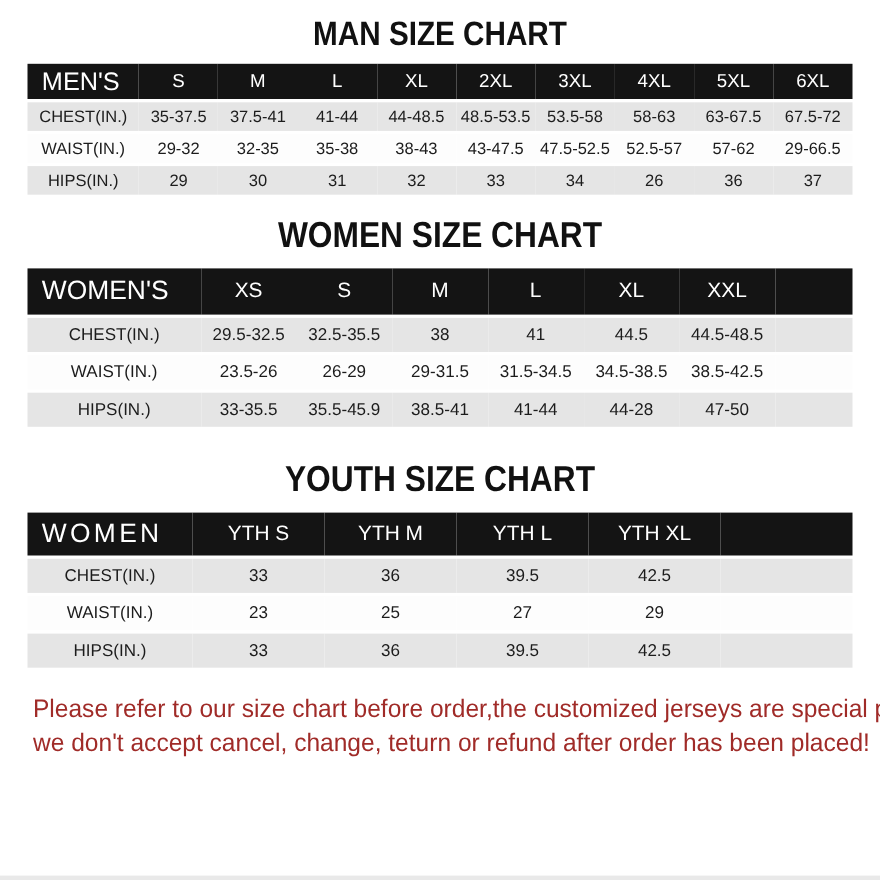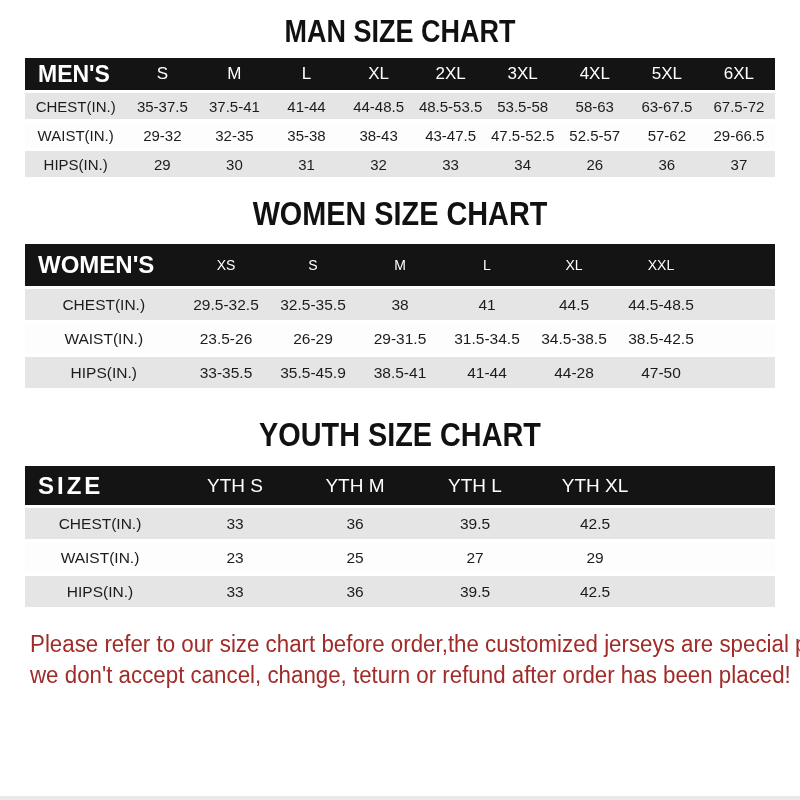--- a/index.html
+++ b/index.html
@@ -68,21 +68,21 @@
     background: #141414;
     color: #ffffff;
     font-weight: 400;
     text-align: center;
     overflow: hidden;
     white-space: nowrap;
   }
   table.size-table thead th.corner-label {
     text-align: left;
     padding-left: 13px;
-    font-weight: 700;
+    font-weight: 400;
   }
   table.size-table tbody th,
   table.size-table tbody td {
     font-weight: 400;
     color: #1c1c1c;
     text-align: center;
     white-space: nowrap;
     overflow: hidden;
   }
   table.size-table tbody tr:nth-child(odd) th,
@@ -91,21 +91,21 @@
   }
   table.size-table tbody tr:nth-child(even) th,
   table.size-table tbody tr:nth-child(even) td {
     background: #FDFDFD;
   }
   
   table.table-men thead th { height: 30px; font-size: 17px; }
   table.table-men thead th.corner-label { font-size: 23px; }
   table.table-men tbody th, table.table-men tbody td { height: 24px; font-size: 15px; }
   
-  table.table-women thead th { height: 40px; font-size: 14px; }
+  table.table-women thead th { height: 40px; font-size: 19px; }
   table.table-women thead th.corner-label { font-size: 24px; }
   table.table-women tbody th, table.table-women tbody td { height: 29px; font-size: 15.5px; }
   
   table.table-youth thead th { height: 37px; font-size: 19px; }
   table.table-youth thead th.corner-label { font-size: 24px; letter-spacing: 3px; }
   table.table-youth tbody th, table.table-youth tbody td { height: 29px; font-size: 15.5px; }
   
   .disclaimer {
     margin-top: 19px;
     padding-left: 30px;
@@ -270,21 +270,21 @@
         <colgroup>
           <col style="width: 20%;">
           <col style="width: 16%;">
           <col style="width: 16%;">
           <col style="width: 16%;">
           <col style="width: 16%;">
           <col style="width: 16%;">
         </colgroup>
         <thead>
           <tr>
-            <th class="corner-label">SIZE</th>
+            <th class="corner-label">WOMEN</th>
             <th>YTH S</th>
             <th>YTH M</th>
             <th>YTH L</th>
             <th>YTH XL</th>
             <th></th>
           </tr>
         </thead>
         <tbody>
           <tr>
             <th>CHEST(IN.)</th>

